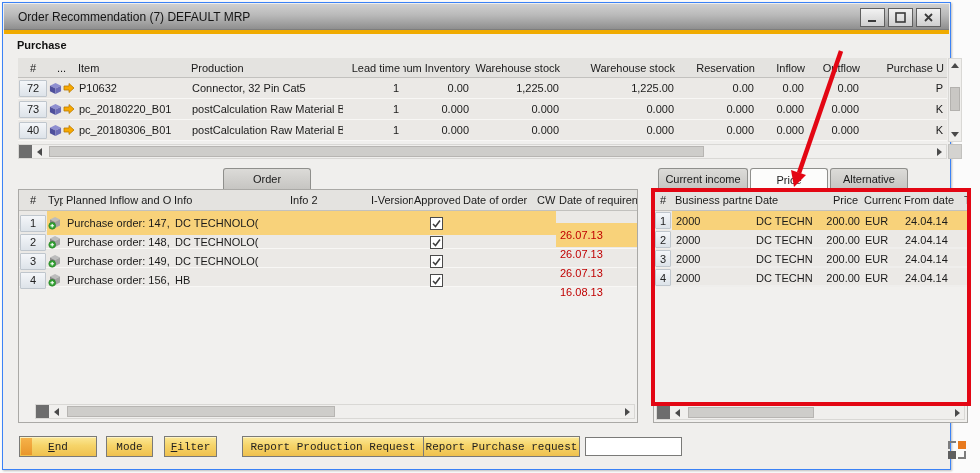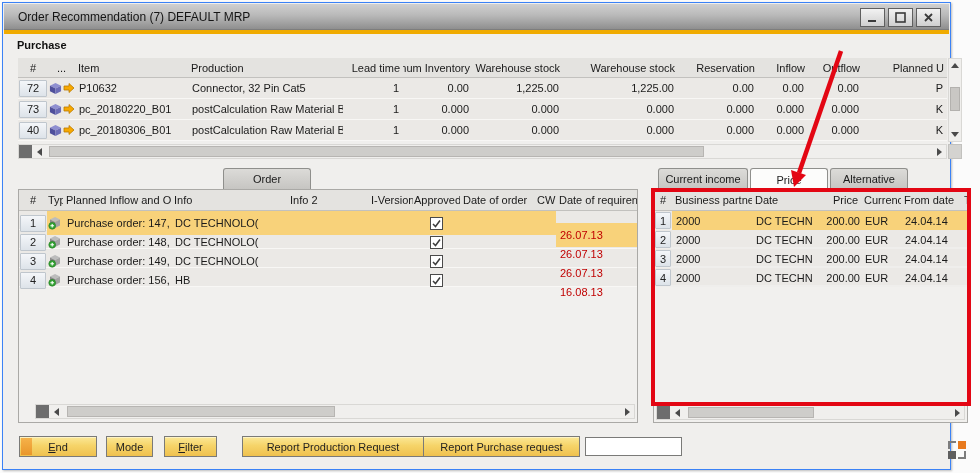--- a/index.html
+++ b/index.html
@@ -74,21 +74,21 @@
   .checkbox { width:13px; height:13px; background:#fff; border:1px solid #4a4a4a; display:flex; align-items:center; justify-content:center; }
 
   
   .red-box { position:absolute; left:648px; top:185px; width:320px; height:218px; border:4px solid #e30613; z-index:6; pointer-events:none; }
   .arrow-svg { position:absolute; left:0; top:0; width:980px; height:473px; z-index:7; pointer-events:none; }
 
   
   .btn { position:absolute; top:433px; height:21px; border:1px solid #7a7a78;
          background:linear-gradient(#fbe896,#f6d469 45%,#efc14e); box-shadow:inset 0 1px 0 #fdf3c4;
          display:flex; align-items:center; justify-content:center; font-size:11px; color:#1f1f1f; }
-  .btn .lbl { display:block; }
+  .btn .lbl { display:block;font-family:Liberation Mono, monospace; }
   .btn .ak::first-letter { text-decoration:underline; }
   .end-accent { position:absolute; left:1px; top:1px; bottom:1px; width:11px;
                 background:linear-gradient(#f5b24a,#e9962a); }
   .footer-input { position:absolute; left:582px; top:434px; width:97px; height:19px;
                   border:1px solid #7a7a78; background:#fff; font-size:11px; padding:0 3px; font-family:"Liberation Sans",sans-serif; }
   .expand-icon { position:absolute; left:944px; top:437px; width:20px; height:20px; }
   .expand-icon .tl { position:absolute; left:1px; top:1px; width:8px; height:8px; border-left:2px solid #7d7d7d; border-top:2px solid #7d7d7d; }
   .expand-icon .tr { position:absolute; right:1px; top:1px; width:8px; height:8px; background:#e87a1e; }
   .expand-icon .bl { position:absolute; left:1px; bottom:1px; width:8px; height:8px; background:#5f5f5f; }
   .expand-icon .br { position:absolute; right:1px; bottom:1px; width:8px; height:8px; border-right:2px solid #7d7d7d; border-bottom:2px solid #7d7d7d; }
@@ -136,21 +136,21 @@
         <div class="hcell c">...</div>
         <div class="hcell">Item</div>
         <div class="hcell">Production</div>
         <div class="hcell r">Lead time</div>
         <div class="hcell r">Minimum Inventory</div>
         <div class="hcell r">Warehouse stock</div>
         <div class="hcell r">Warehouse stock</div>
         <div class="hcell r">Reservation</div>
         <div class="hcell r">Inflow</div>
         <div class="hcell r">Outflow</div>
-        <div class="hcell r">Planned U</div>
+        <div class="hcell r">Purchase U</div>
       </div>
 
       <div class="data-row">
         <div class="numcell">72</div>
         <div class="cell c" style="gap:1px">
           <span class="icon">
                 <svg width="13" height="13" viewBox="0 0 14 14">
                   <polygon points="7,1 13,4 7,7 1,4" fill="#8f8fd0"></polygon>
                   <polygon points="1,4 7,7 7,13 1,10" fill="#4f4f9b"></polygon>
                   <polygon points="13,4 7,7 7,13 13,10" fill="#6c6cb6"></polygon>

